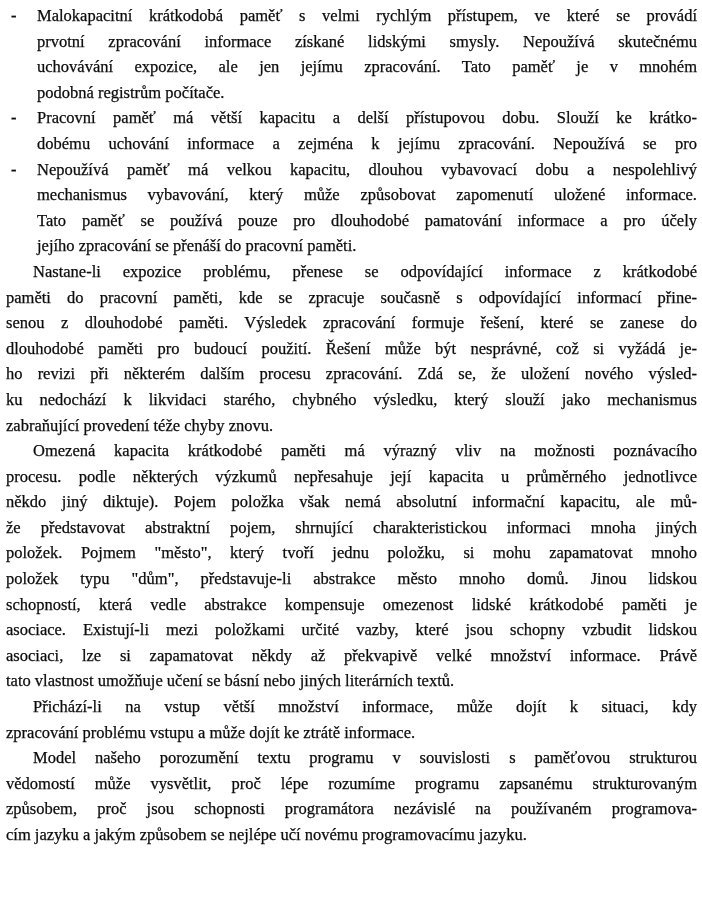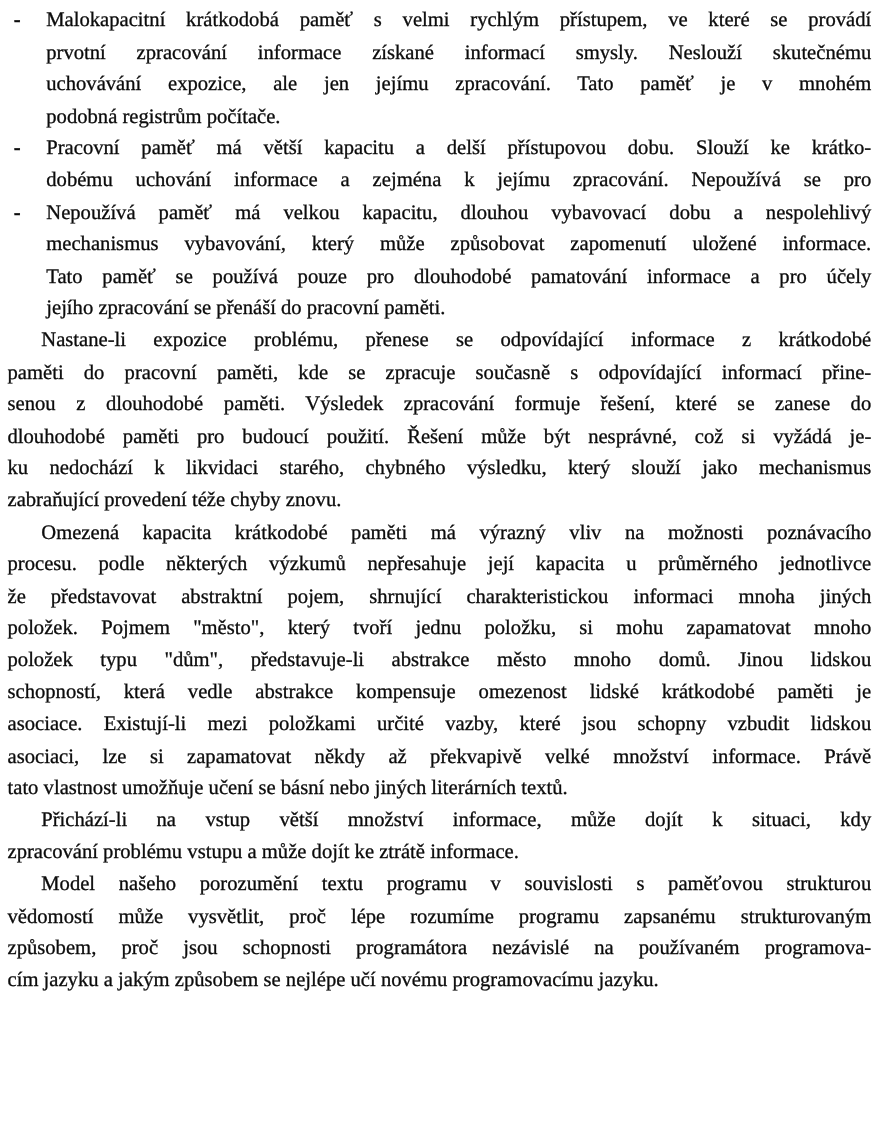--- a/index.html
+++ b/index.html
@@ -55,21 +55,21 @@
 </style>
 </head>
 <body>
 
 <div class="page">
   <div>
       <div class="bullet-item">
         <div class="marker">-</div>
         <div class="content">
           <div class="line"><span class="lead">Malokapacitní krátkodobá paměť</span> s velmi rychlým přístupem, ve které se provádí</div>
-          <div class="line">prvotní zpracování informace získané informací smysly. Neslouží skutečnému</div>
+          <div class="line">prvotní zpracování informace získané lidskými smysly. Nepoužívá skutečnému</div>
           <div class="line">uchovávání expozice, ale jen jejímu zpracování. Tato paměť je v mnohém</div>
           <div class="line last">podobná registrům počítače.</div>
         </div>
       </div>
       <div class="bullet-item">
         <div class="marker">-</div>
         <div class="content">
           <div class="line"><span class="lead">Pracovní paměť</span> má větší kapacitu a delší přístupovou dobu. Slouží ke krátko-</div>
           <div class="line">dobému uchování informace a zejména k jejímu zpracování. Nepoužívá se pro</div>
         </div>
@@ -83,26 +83,28 @@
           <div class="line last">jejího zpracování se přenáší do pracovní paměti.</div>
         </div>
       </div>
     </div>
   <div>
       <div class="para">
         <div class="line first">Nastane-li expozice problému, přenese se odpovídající informace z krátkodobé</div>
         <div class="line">paměti do pracovní paměti, kde se zpracuje současně s odpovídající informací přine-</div>
         <div class="line">senou z dlouhodobé paměti. Výsledek zpracování formuje řešení, které se zanese do</div>
         <div class="line">dlouhodobé paměti pro budoucí použití. Řešení může být nesprávné, což si vyžádá je-</div>
+        <div class="line">ho revizi při některém dalším procesu zpracování. Zdá se, že uložení nového výsled-</div>
         <div class="line">ku nedochází k likvidaci starého, chybného výsledku, který slouží jako mechanismus</div>
         <div class="line last">zabraňující provedení téže chyby znovu.</div>
       </div>
       <div class="para">
         <div class="line first">Omezená kapacita krátkodobé paměti má výrazný vliv na možnosti poznávacího</div>
         <div class="line">procesu. podle některých výzkumů nepřesahuje její kapacita u průměrného jednotlivce</div>
+        <div class="line">někdo jiný diktuje). Pojem položka však nemá absolutní informační kapacitu, ale mů-</div>
         <div class="line">že představovat abstraktní pojem, shrnující charakteristickou informaci mnoha jiných</div>
         <div class="line">položek. Pojmem "město", který tvoří jednu položku, si mohu zapamatovat mnoho</div>
         <div class="line">položek typu "dům", představuje-li abstrakce město mnoho domů. Jinou lidskou</div>
         <div class="line">schopností, která vedle abstrakce kompensuje omezenost lidské krátkodobé paměti je</div>
         <div class="line">asociace. Existují-li mezi položkami určité vazby, které jsou schopny vzbudit lidskou</div>
         <div class="line">asociaci, lze si zapamatovat někdy až překvapivě velké množství informace. Právě</div>
         <div class="line last">tato vlastnost umožňuje učení se básní nebo jiných literárních textů.</div>
       </div>
       <div class="para">
         <div class="line first">Přichází-li na vstup větší množství informace, může dojít k situaci, kdy</div>

